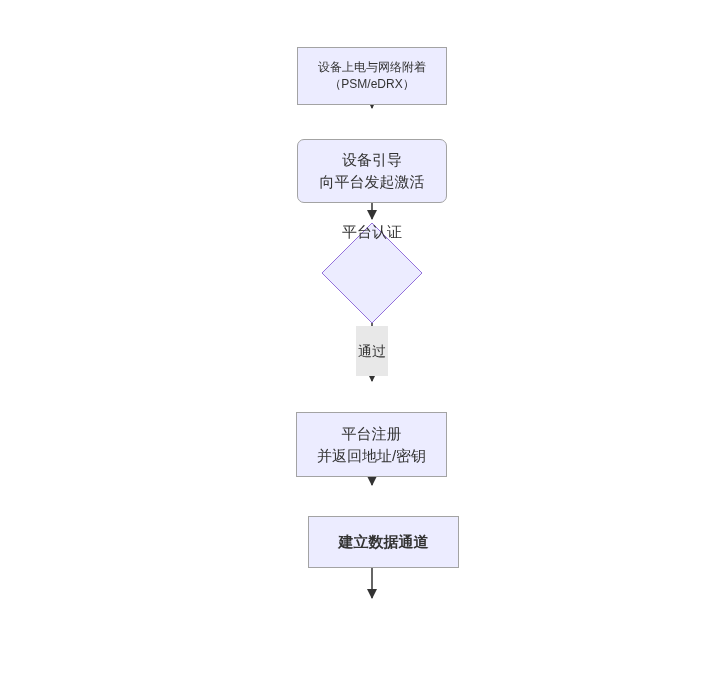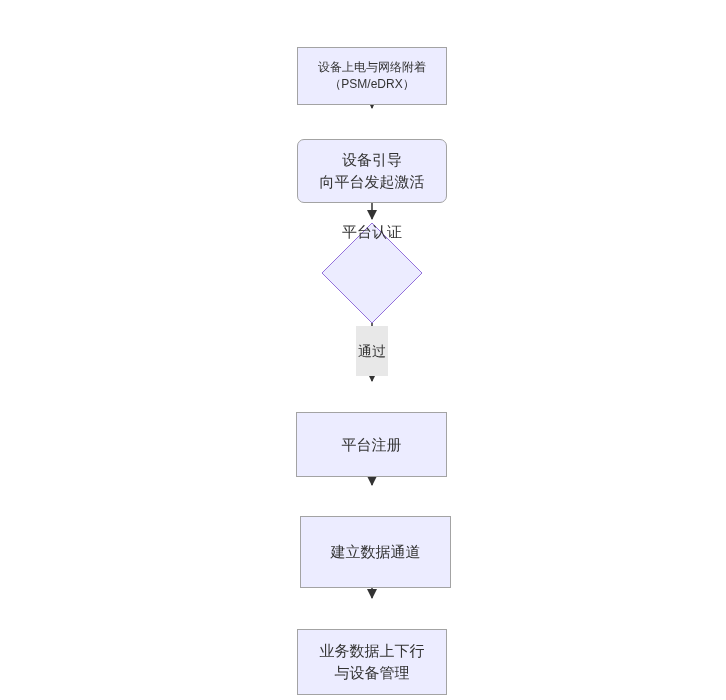--- a/index.html
+++ b/index.html
@@ -34,21 +34,21 @@
     justify-content: center;
     text-align: center;
     font-size: 15px;
     line-height: 1.45;
     margin-top: 27px;
   }
   .node span { display: block; white-space: nowrap; }
   #node-power-attach { left: 297px; top: 20px;  width: 150px; height: 58px; font-size: 12px; }
   #node-bootstrap    { left: 297px; top: 112px; width: 150px; height: 64px; border-radius: 7px; }
   #node-register     { left: 296px; top: 385px; width: 151px; height: 65px; }
-  #node-channel      { left: 300px; top: 489px; width: 151px; height: 72px; }
+  #node-channel      { left: 308px; top: 489px; width: 151px; height: 52px; font-weight: bold; }
   #node-business     { left: 297px; top: 602px; width: 150px; height: 66px; }
   .diamond-label {
     position: absolute;
     left: 322px;
     top: 223px;
     width: 100px;
     height: 100px;
     display: flex;
     align-items: flex-start;
     justify-content: center;
@@ -101,24 +101,21 @@
   </div>
 
   <div class="diamond-label">
     <span>平台认证</span>
   </div>
 
   <div class="edge-label">通过</div>
 
   <div class="node" id="node-register">
     <span>平台注册</span>
+    <span>并返回地址/密钥</span>
   </div>
 
   <div class="node" id="node-channel">
     <span>建立数据通道</span>
   </div>
 
-  <div class="node" id="node-business">
-    <span>业务数据上下行</span>
-    <span>与设备管理</span>
-  </div>
 
 </div>
 
 </body></html>

